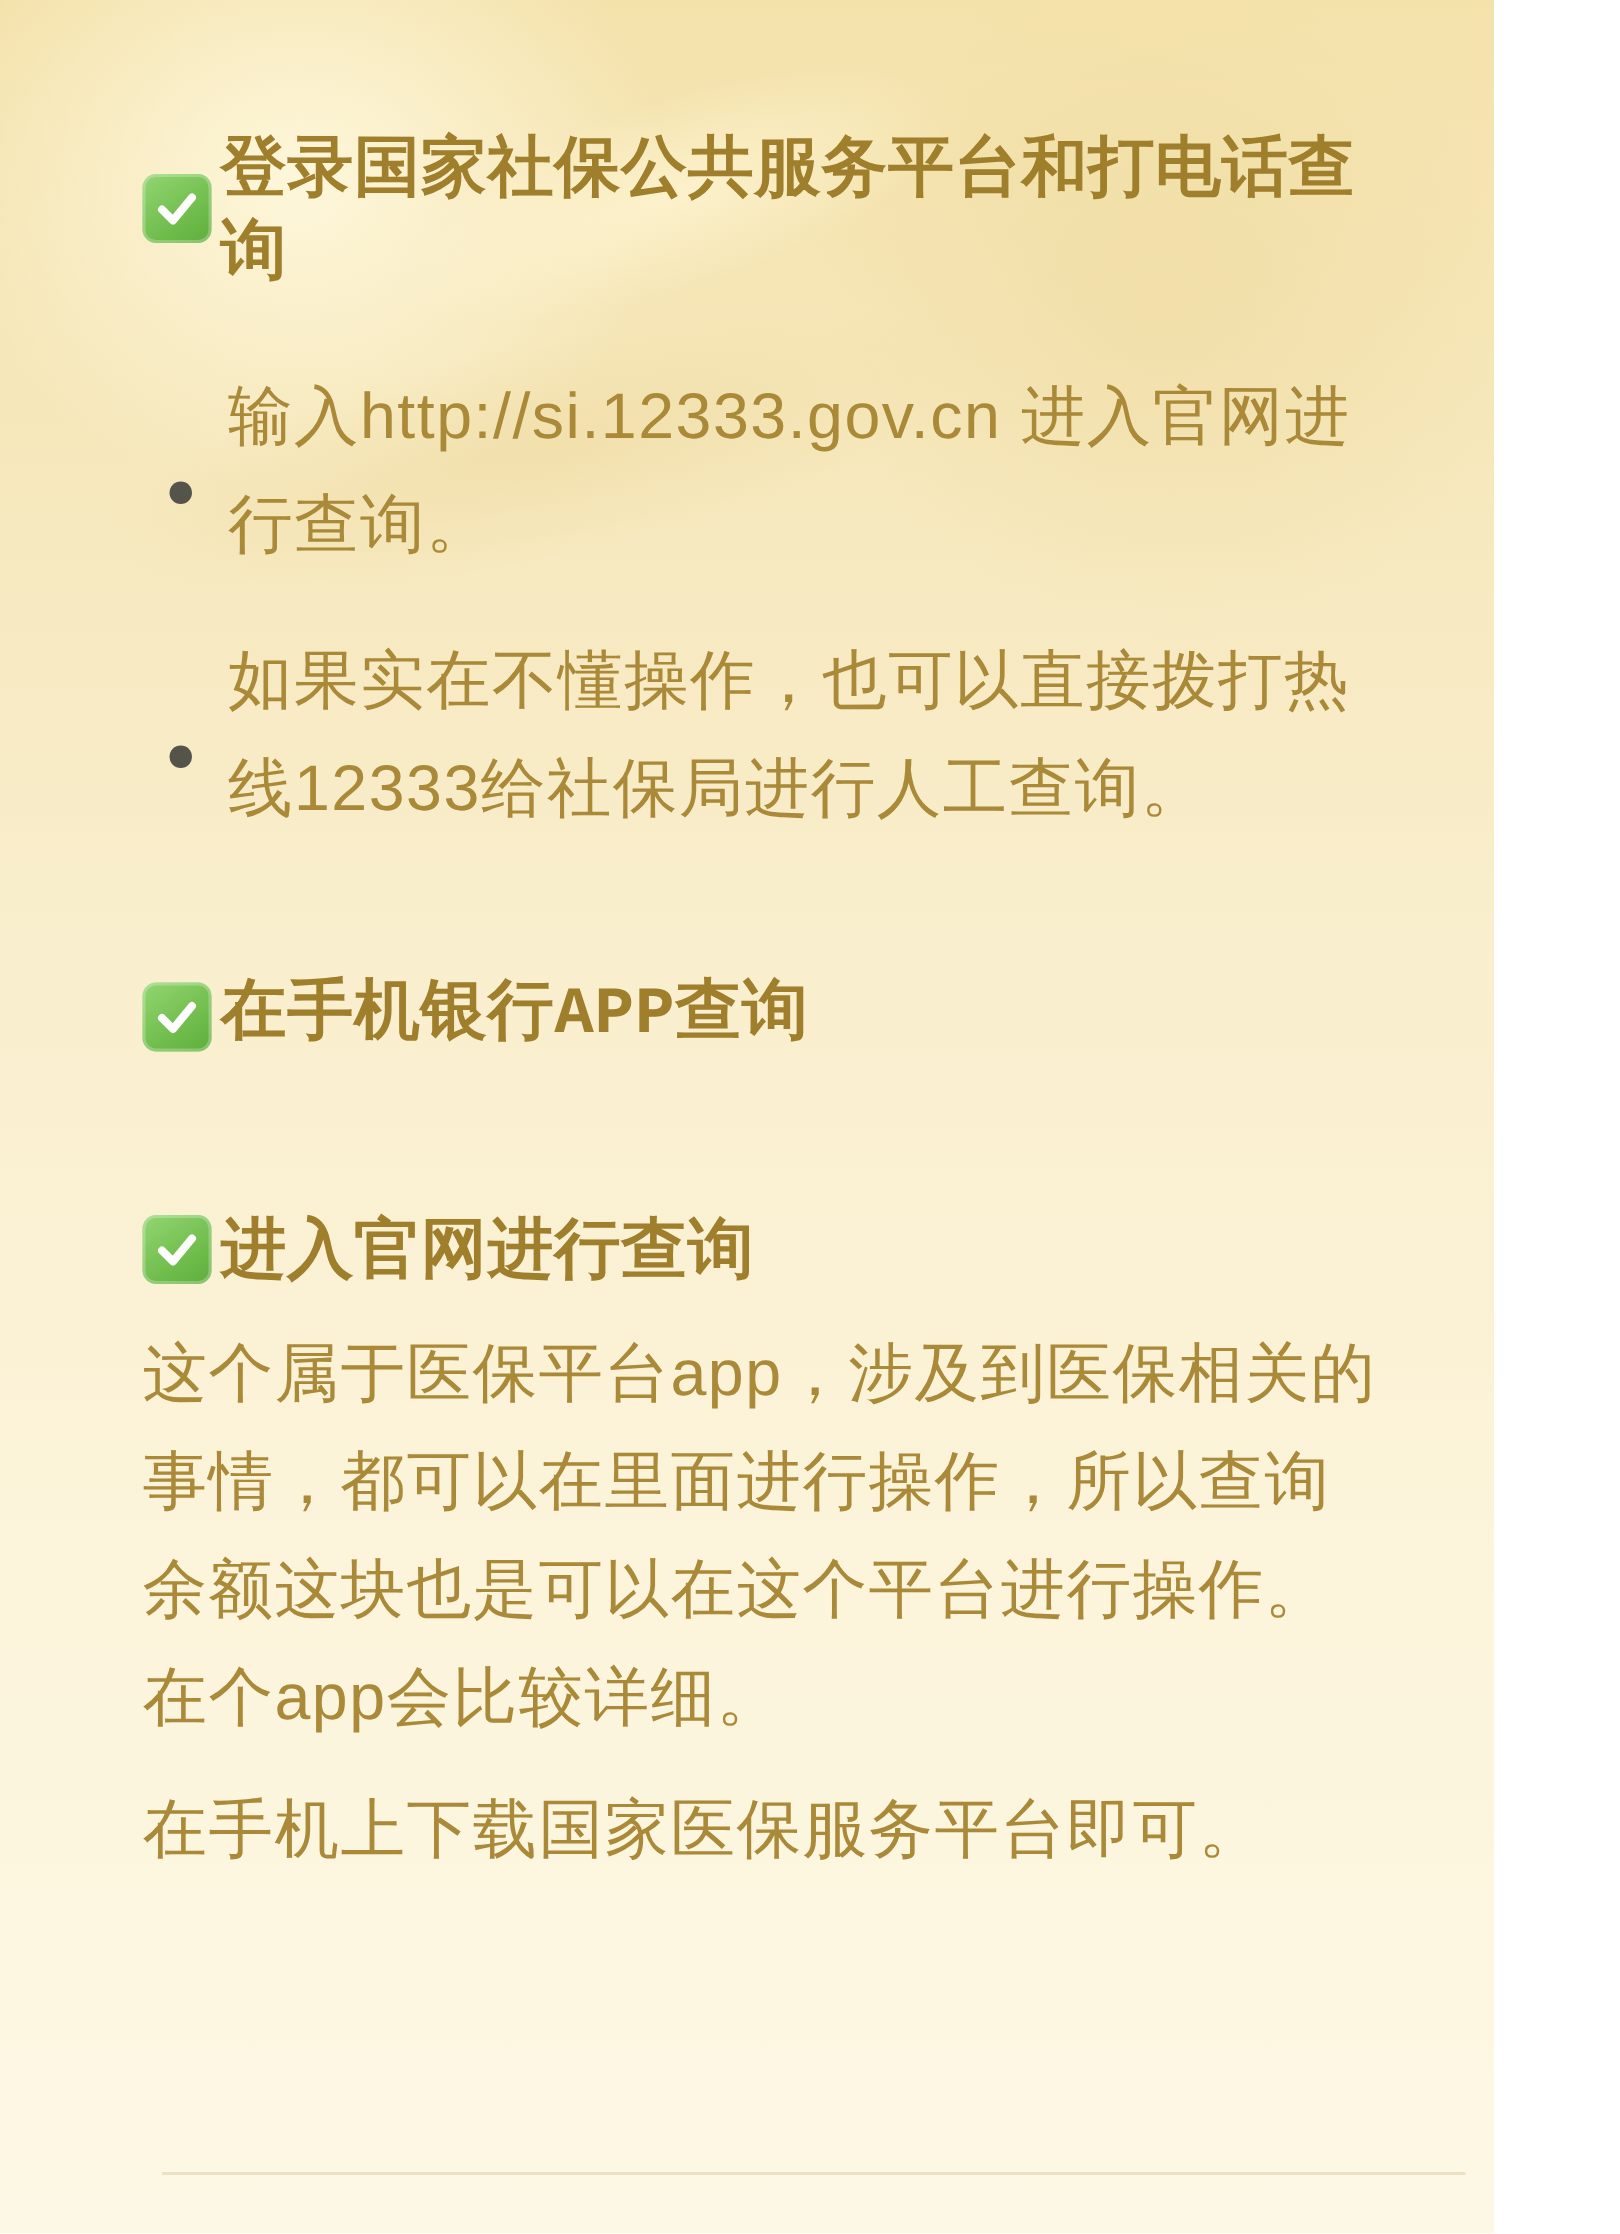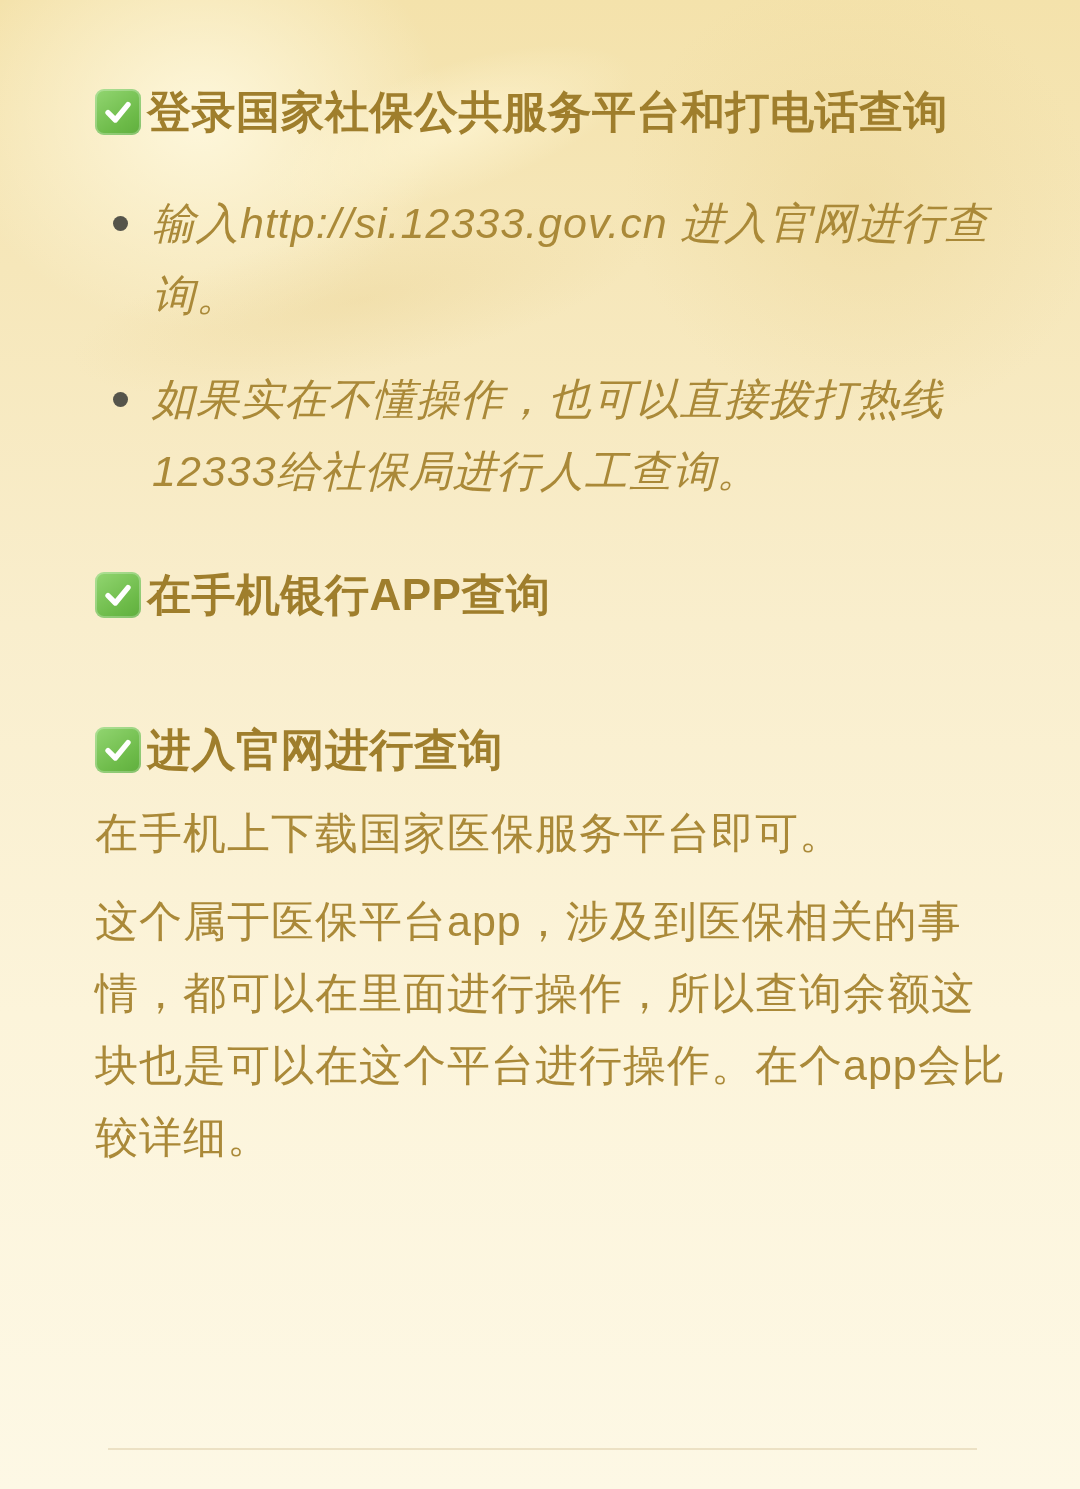--- a/index.html
+++ b/index.html
@@ -1,18 +1,18 @@
 <!DOCTYPE html>
 <html><head>
 <meta charset="utf-8">
 <style>
   html, body { margin: 0; padding: 0; background: #ffffff; }
   .page {
     position: relative;
-    width: 1080px;
+    width: 996px;
     height: 1489px;
     overflow: hidden;
     font-family: "Liberation Sans", "DejaVu Sans", sans-serif;
     background: linear-gradient(180deg,
       #f4e2ab 0%,
       #f6e7ba 18%,
       #f9eecd 42%,
       #fcf4da 68%,
       #fdf8e5 100%);
   }
@@ -74,32 +74,32 @@
     font-weight: 500;
     color: #aa8938;
     letter-spacing: 1px;
   }
 
   .bullets {
     list-style: none;
     margin: 48px 0 0 0;
     padding: 0;
   }
-  .bullet { display: flex; align-items: flex-start; font-style: italic; }
+  .bullet { display: flex; align-items: center; }
   .bullet + .bullet { margin-top: 32px; }
   .dot {
     flex: 0 0 auto;
     width: 15px; height: 15px;
     border-radius: 50%;
     background: #55544b;
     margin: 29px 24px 0 18px;
   }
   .btext { flex: 1 1 auto; }
 
-  .sec2 { margin-top: 60px; }
+  .sec2 { margin-top: 88px; font-family: Liberation Mono, monospace; }
   .sec3 { margin-top: 100px; }
   .heading-mb { margin-bottom: 20px; }
   .para { margin: 0; }
   .para + .para { margin-top: 16px; }
 
   .divider {
     position: absolute;
     left: 108px;
     top: 1448px;
     width: 869px;
@@ -152,20 +152,20 @@
 
     <section class="sec3">
       <h2 class="heading heading-mb">
         <span class="check">
           <svg viewBox="0 0 24 24" width="32" height="32" aria-hidden="true">
             <path d="M4.5 12.5 L10 18 L19.5 6.5" stroke="#ffffff" stroke-width="4" fill="none" stroke-linecap="round" stroke-linejoin="round"></path>
           </svg>
         </span>
         <span>进入官网进行查询</span>
       </h2>
+      <p class="para body-text">这个属于医保平台app，涉及到医保相关的事情，都可以在里面进行操作，所以查询余额这块也是可以在这个平台进行操作。在个app会比较详细。</p>
       <p class="para body-text">在手机上下载国家医保服务平台即可。</p>
-      <p class="para body-text">这个属于医保平台app，涉及到医保相关的事情，都可以在里面进行操作，所以查询余额这块也是可以在这个平台进行操作。在个app会比较详细。</p>
     </section>
 
   </div>
 
   <div class="divider"></div>
 </div>
 
 </body></html>

